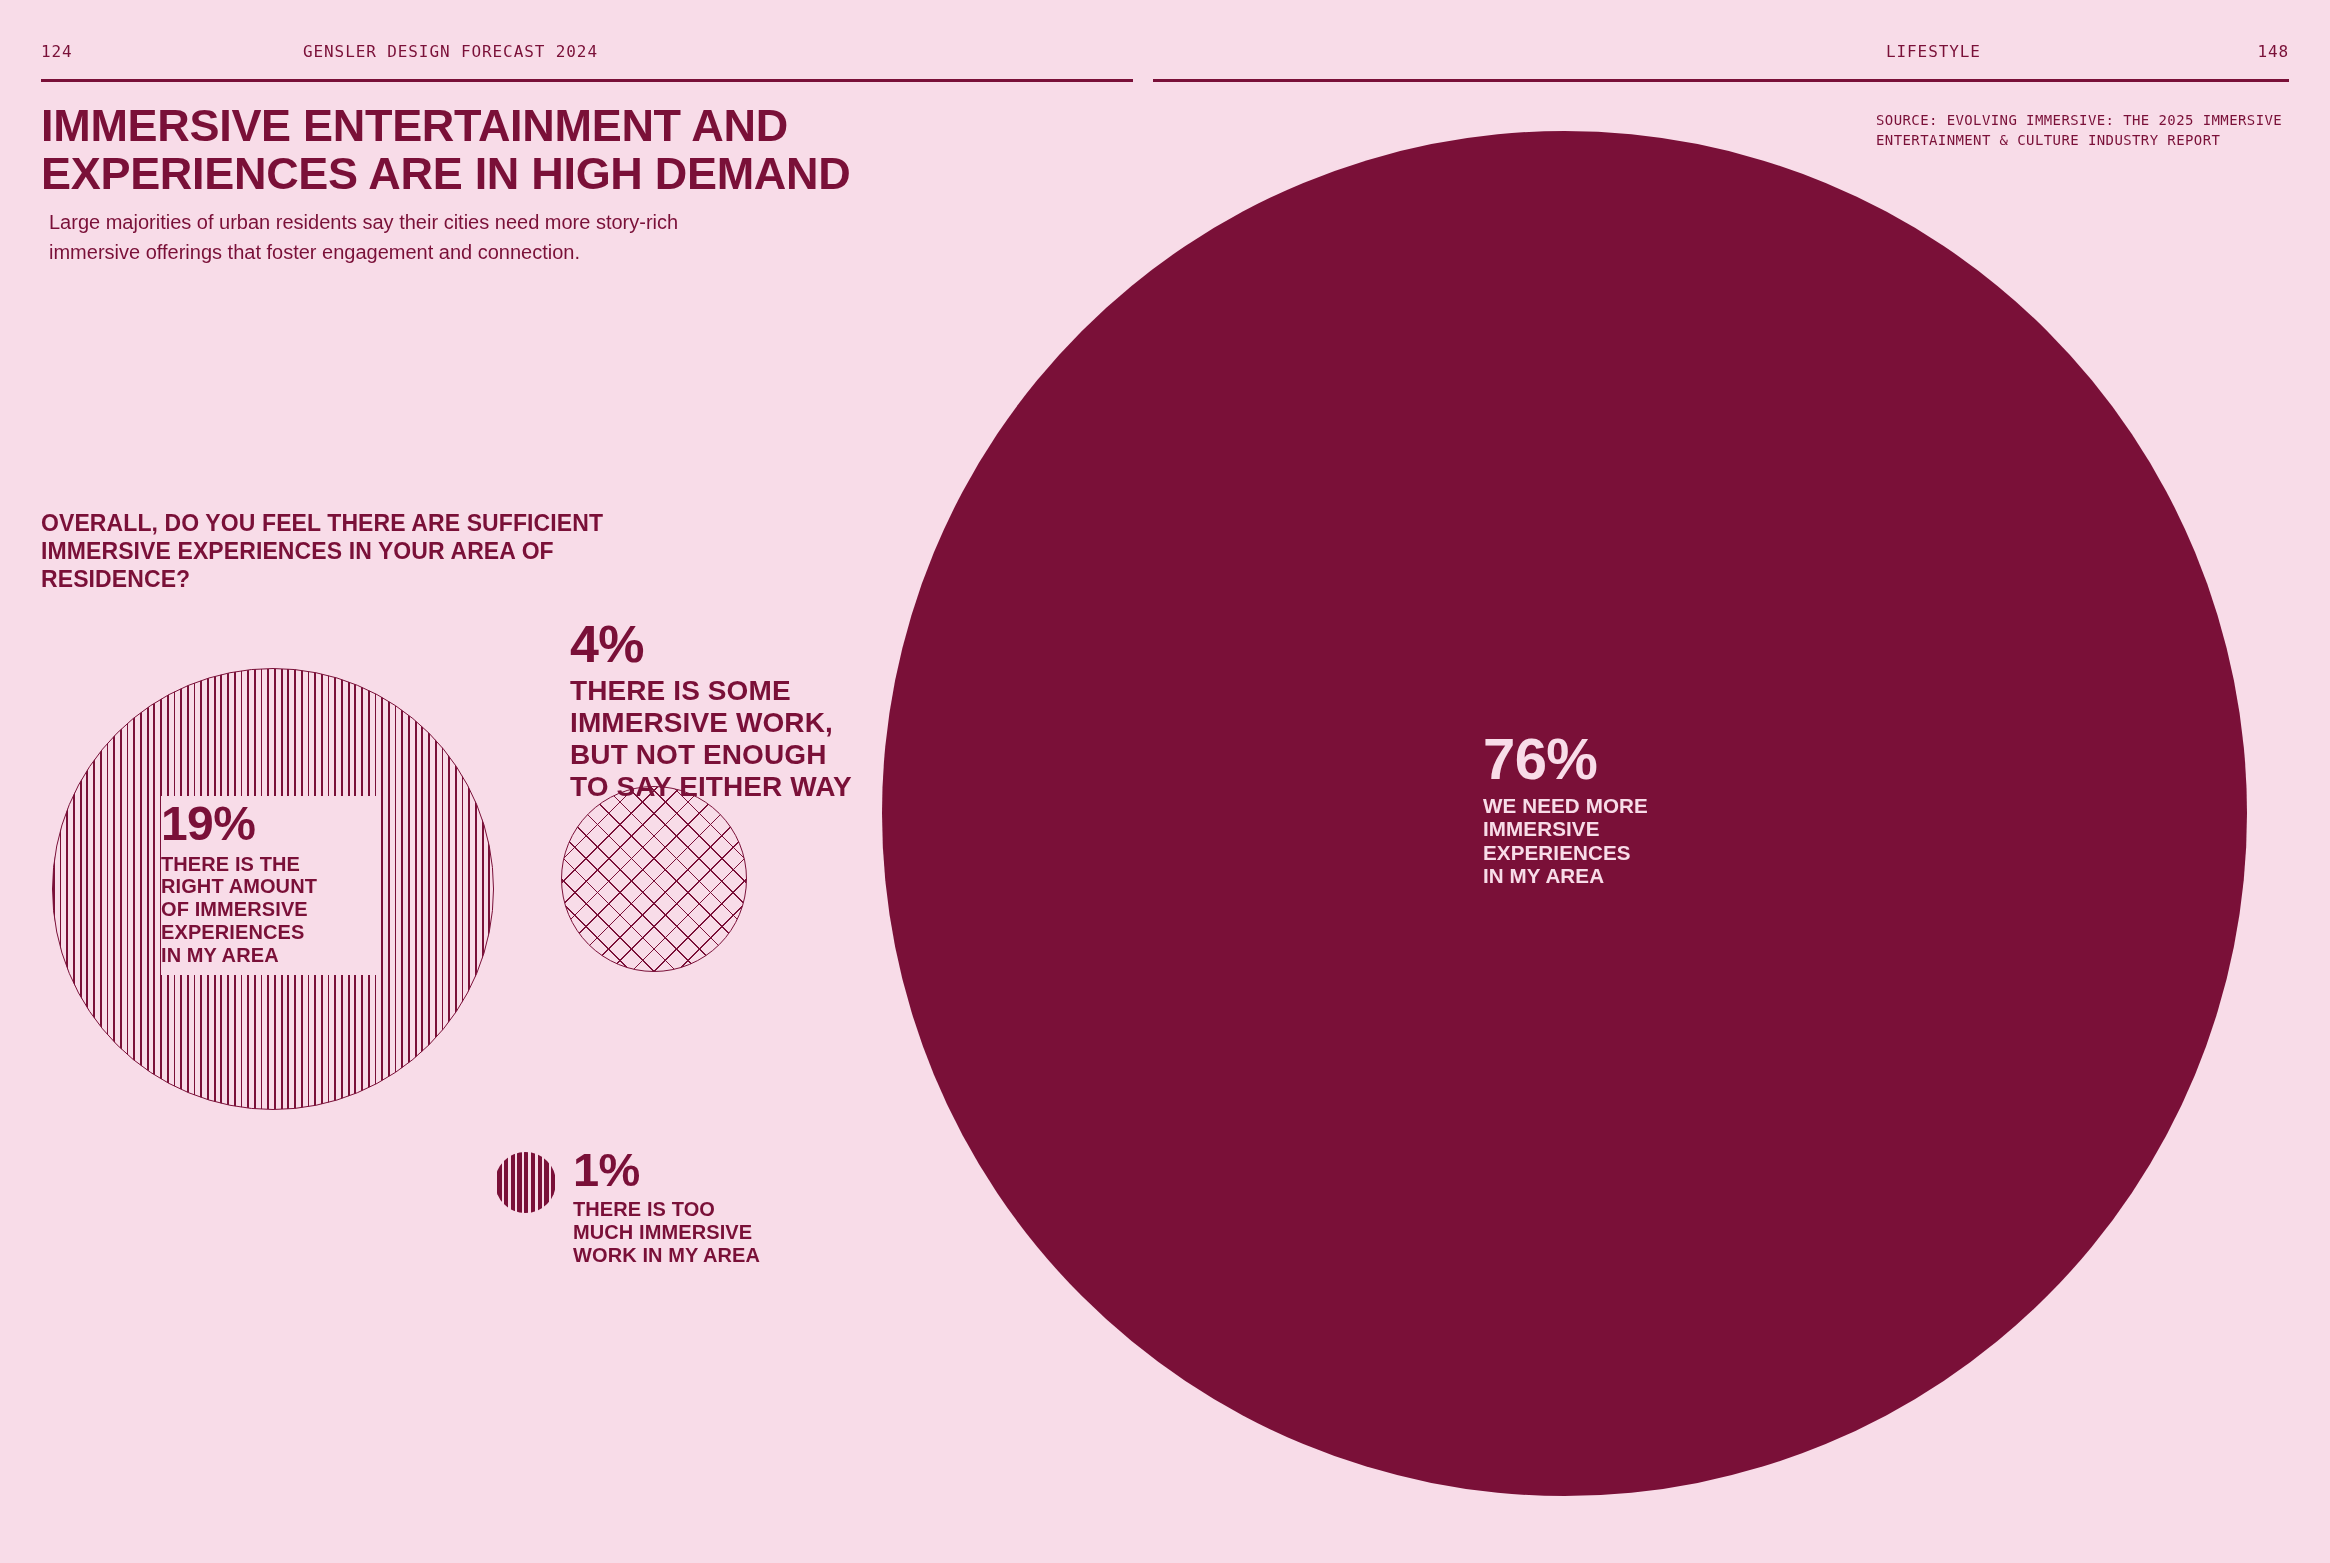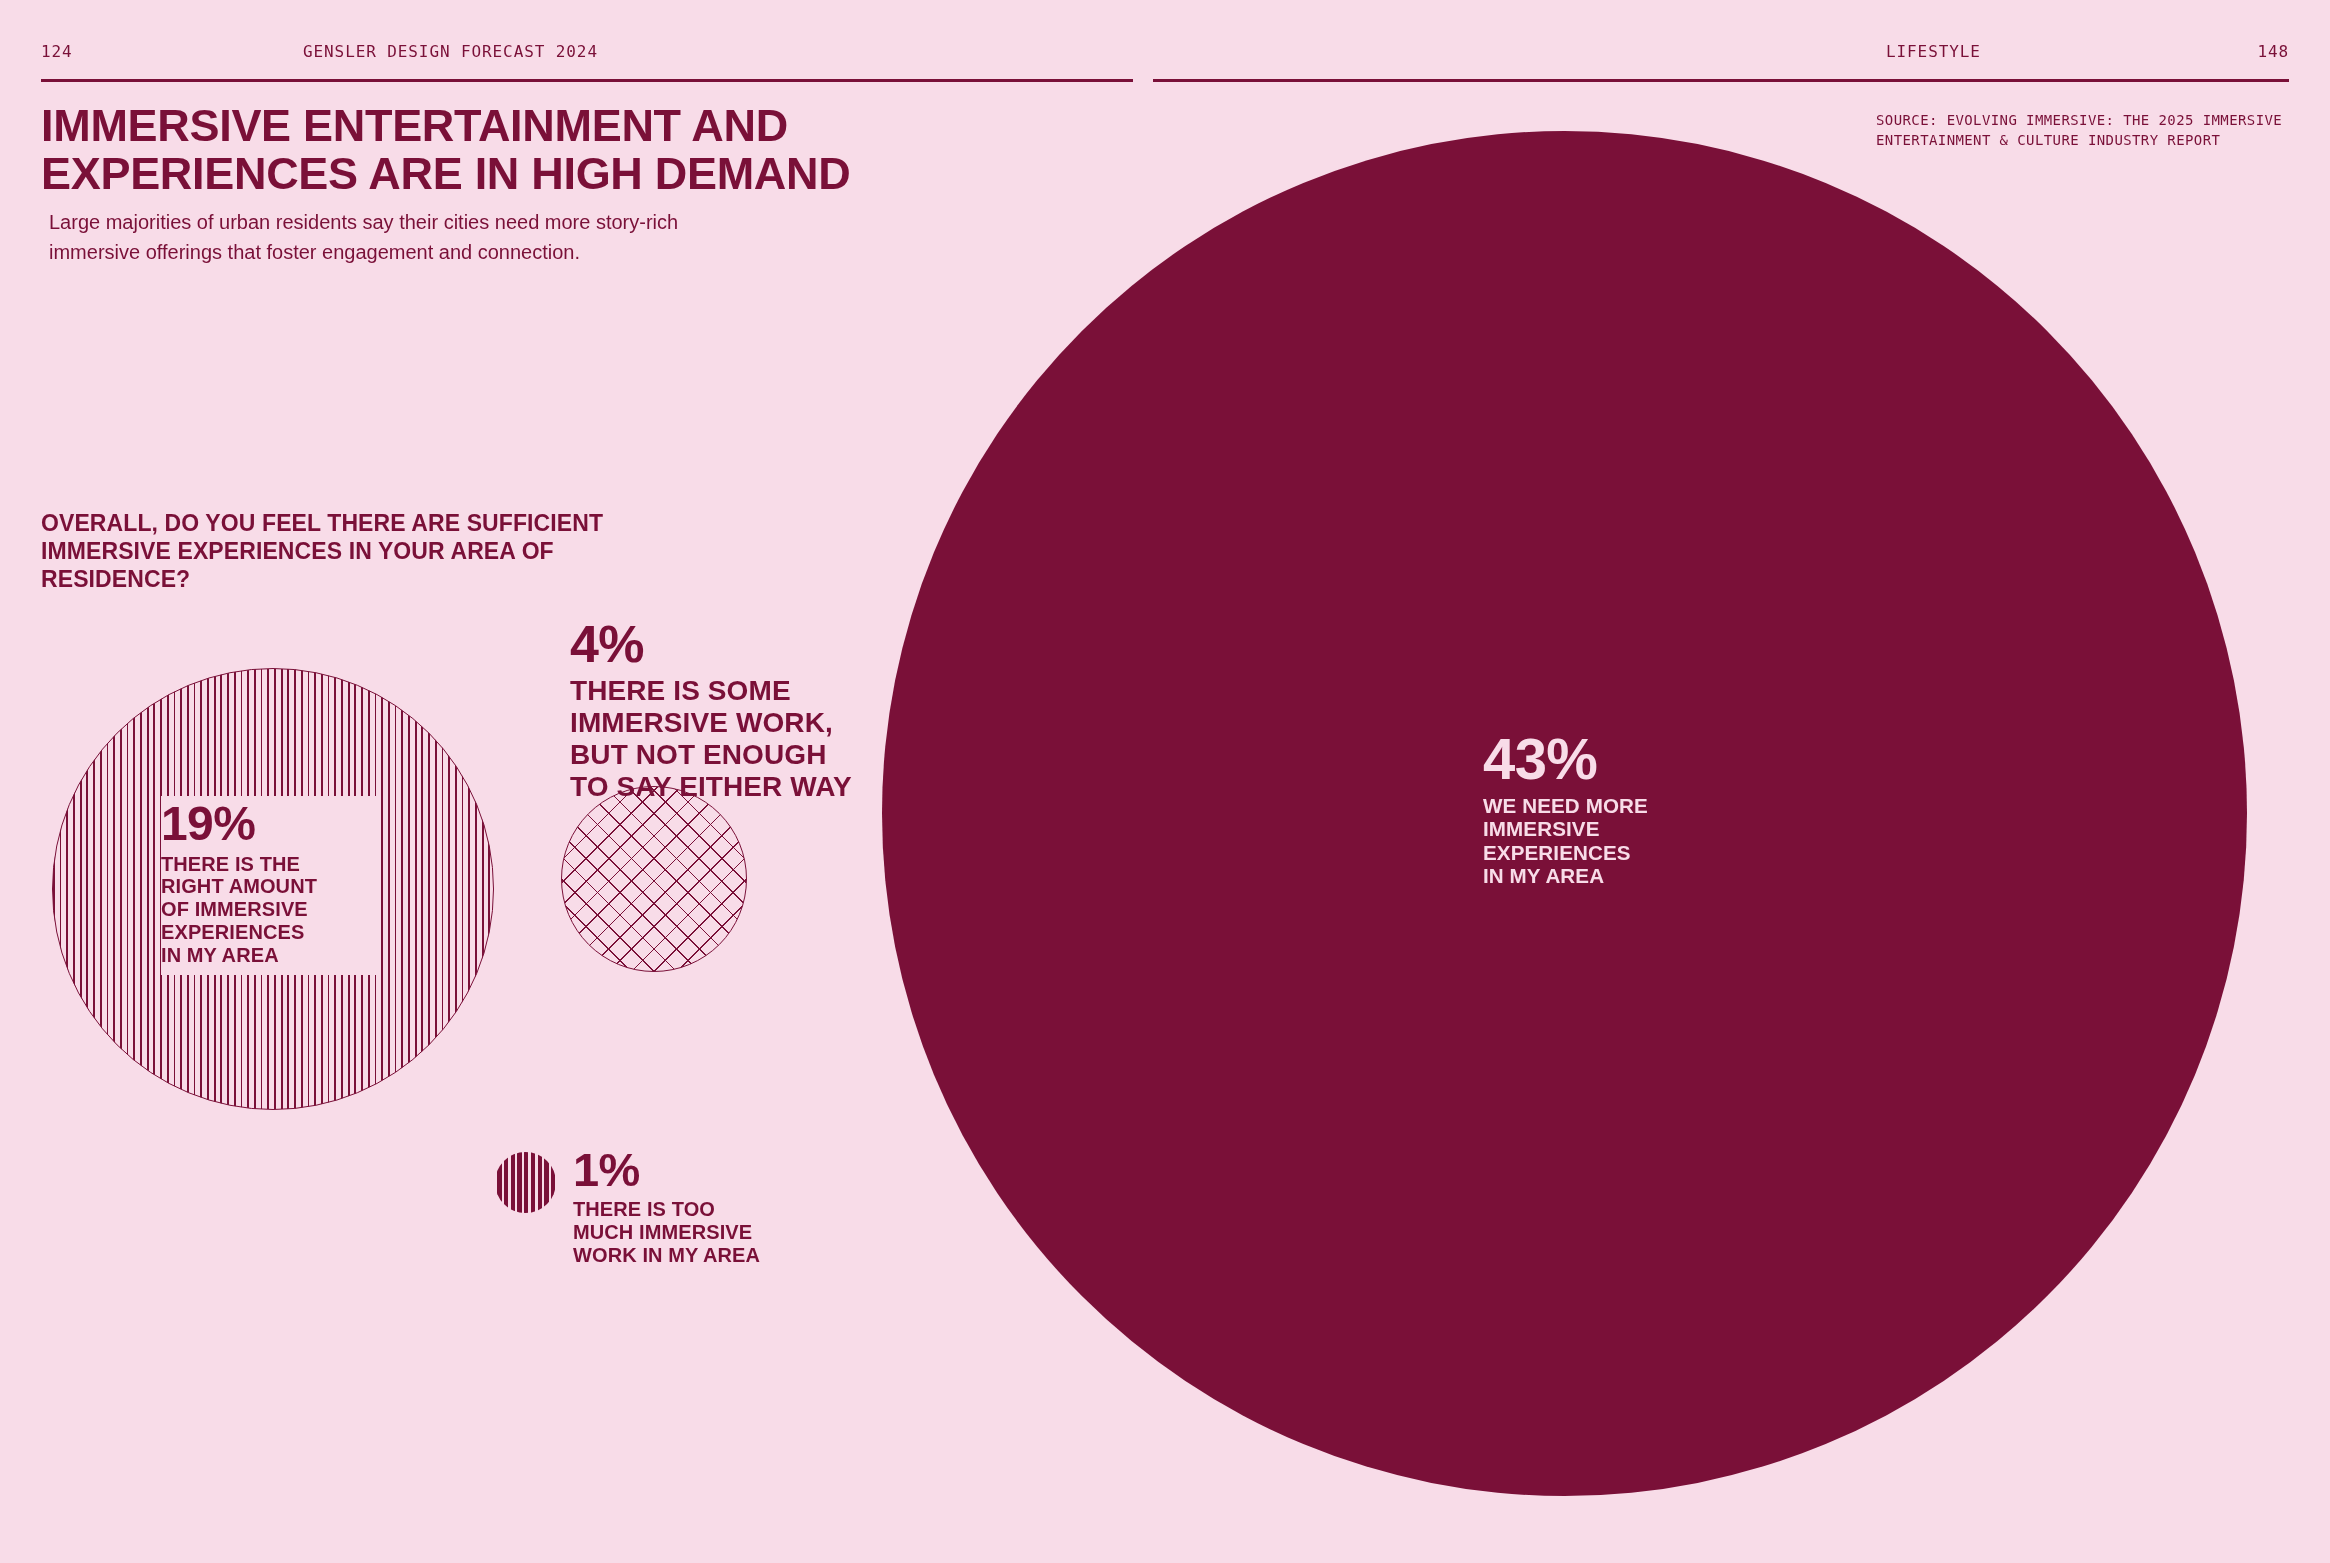--- a/index.html
+++ b/index.html
@@ -279,21 +279,21 @@
 
   <p id="deck">
     <span>Large majorities of urban residents say their cities need more story-rich</span>
     <span>immersive offerings that foster engagement and connection.</span>
   </p>
 
   <h2 id="question">OVERALL, DO YOU FEEL THERE ARE SUFFICIENT IMMERSIVE EXPERIENCES IN YOUR AREA OF RESIDENCE?</h2>
 
   <div class="circle" id="circle-76"></div>
   <div id="label-76">
-    <span class="pct">43%</span>
+    <span class="pct">76%</span>
     <span class="cap">WE NEED MORE</span>
     <span class="cap">IMMERSIVE</span>
     <span class="cap">EXPERIENCES</span>
     <span class="cap">IN MY AREA</span>
   </div>
 
   <div class="circle" id="circle-19"></div>
   <div id="label-19">
     <span class="pct">19%</span>
     <span class="cap">THERE IS THE</span>

